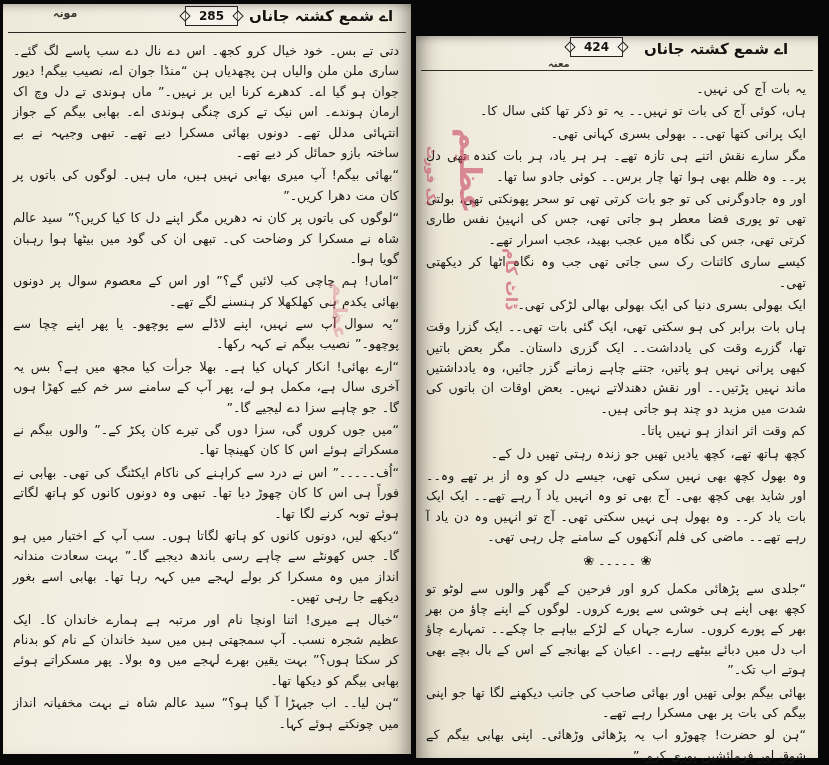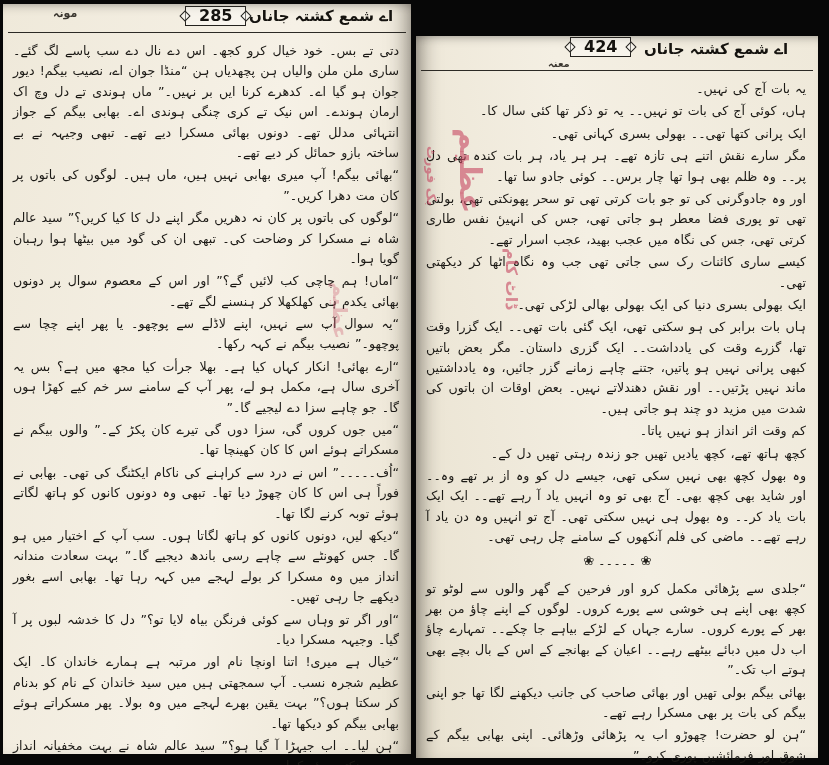--- a/index.html
+++ b/index.html
@@ -13,21 +13,21 @@
   .page-right{left:416px;top:36px;width:402px;height:722px;
         background:linear-gradient(260deg,#efe9da 0%,#f4efe3 50%,#e9e2d0 100%);
         box-shadow:inset 18px 0 22px -16px rgba(20,15,10,.6), inset 0 8px 12px -10px rgba(0,0,0,.5);}
   .page-head{position:relative;}
   .page-left .page-head{height:30px;}
   .page-right .page-head{height:36px;}
   .corner-word{position:absolute;font-size:11px;color:#3a362f;font-weight:700;}
   .page-left .corner-word{left:50px;top:3px;}
   .page-right .corner-word{left:132px;top:22px;font-size:10px;}
   .cartouche{position:absolute;display:inline-block;border:1.5px solid #24221e;
-        padding:0 13px;font-size:16px;font-weight:700;line-height:18px;color:#15130f;
+        padding:0 13px;font-size:12px;font-weight:700;line-height:18px;color:#15130f;
         background:rgba(255,255,255,.35);}
   .page-left .cartouche{left:182px;top:2px;}
   .page-right .cartouche{left:154px;top:1px;}
   .cartouche::before,.cartouche::after{content:"";position:absolute;top:50%;width:6px;height:6px;
         border:1.5px solid #24221e;transform:translateY(-50%) rotate(45deg);background:inherit;}
   .cartouche::before{left:-5px;}
   .cartouche::after{right:-5px;}
   .book-title{position:absolute;font-weight:700;font-size:15px;color:#15130f;
         letter-spacing:-0.5px;}
   .page-left .book-title{left:246px;top:3px;}
@@ -64,21 +64,20 @@
     <div class="text-col">
         <p class="para">دتی تے بس۔ خود خیال کرو کجھ۔ اس دے نال دے سب پاسے لگ گئے۔ ساری ملن ملن والیاں ہن پچھدیاں ہن “منڈا جوان اے، نصیب بیگم! دیور جوان ہو گیا اے۔ کدھرے کرنا ایں بر نہیں۔” ماں ہوندی تے دل وچ اک ارمان ہوندے۔ اس نیک تے کری چنگی ہوندی اے۔ بھابی بیگم کے جواز انتہائی مدلل تھے۔ دونوں بھائی مسکرا دیے تھے۔ تبھی وجیہہ نے بے ساختہ بازو حمائل کر دیے تھے۔</p>
         <p class="para">“بھائی بیگم! آپ میری بھابی نہیں ہیں، ماں ہیں۔ لوگوں کی باتوں پر کان مت دھرا کریں۔”</p>
         <p class="para">“لوگوں کی باتوں پر کان نہ دھریں مگر اپنے دل کا کیا کریں؟” سید عالم شاہ نے مسکرا کر وضاحت کی۔ تبھی ان کی گود میں بیٹھا ہوا رہبان گویا ہوا۔</p>
         <p class="para">“اماں! ہم چاچی کب لائیں گے؟” اور اس کے معصوم سوال پر دونوں بھائی یکدم ہی کھلکھلا کر ہنسنے لگے تھے۔</p>
         <p class="para">“یہ سوال آپ سے نہیں، اپنے لاڈلے سے پوچھو۔ یا پھر اپنے چچا سے پوچھو۔” نصیب بیگم نے کہہ رکھا۔</p>
         <p class="para">“ارے بھائی! انکار کہاں کیا ہے۔ بھلا جرأت کیا مجھ میں ہے؟ بس یہ آخری سال ہے، مکمل ہو لے، پھر آپ کے سامنے سر خم کیے کھڑا ہوں گا۔ جو چاہے سزا دے لیجیے گا۔”</p>
         <p class="para">“میں جوں کروں گی، سزا دوں گی تیرے کان پکڑ کے۔” والوں بیگم نے مسکراتے ہوئے اس کا کان کھینچا تھا۔</p>
         <p class="para">“اُف۔۔۔۔۔” اس نے درد سے کراہنے کی ناکام ایکٹنگ کی تھی۔ بھابی نے فوراً ہی اس کا کان چھوڑ دیا تھا۔ تبھی وہ دونوں کانوں کو ہاتھ لگاتے ہوئے توبہ کرنے لگا تھا۔</p>
         <p class="para">“دیکھ لیں، دونوں کانوں کو ہاتھ لگاتا ہوں۔ سب آپ کے اختیار میں ہو گا۔ جس کھونٹے سے چاہے رسی باندھ دیجیے گا۔” بہت سعادت مندانہ انداز میں وہ مسکرا کر بولے لہجے میں کہہ رہا تھا۔ بھابی اسے بغور دیکھے جا رہی تھیں۔</p>
-        <p class="para">“اور اگر تو وہاں سے کوئی فرنگن بیاہ لایا تو؟” دل کا خدشہ لبوں پر آ گیا۔ وجیہہ مسکرا دیا۔</p>
         <p class="para">“خیال ہے میری! اتنا اونچا نام اور مرتبہ ہے ہمارے خاندان کا۔ ایک عظیم شجرہ نسب۔ آپ سمجھتی ہیں میں سید خاندان کے نام کو بدنام کر سکتا ہوں؟” بہت یقین بھرے لہجے میں وہ بولا۔ پھر مسکراتے ہوئے بھابی بیگم کو دیکھا تھا۔</p>
         <p class="para">“ہن لیا۔۔ اب جیہڑا آ گیا ہو؟” سید عالم شاہ نے بہت مخفیانہ انداز میں چونکتے ہوئے کہا۔</p>
       </div>
   </div>
 
   <div class="page page-right">
     <div class="page-head">
       <span class="cartouche"><span>424</span></span>
       <span class="book-title">اے شمع کشتہ جاناں</span>
       <span class="corner-word">معنہ</span>

